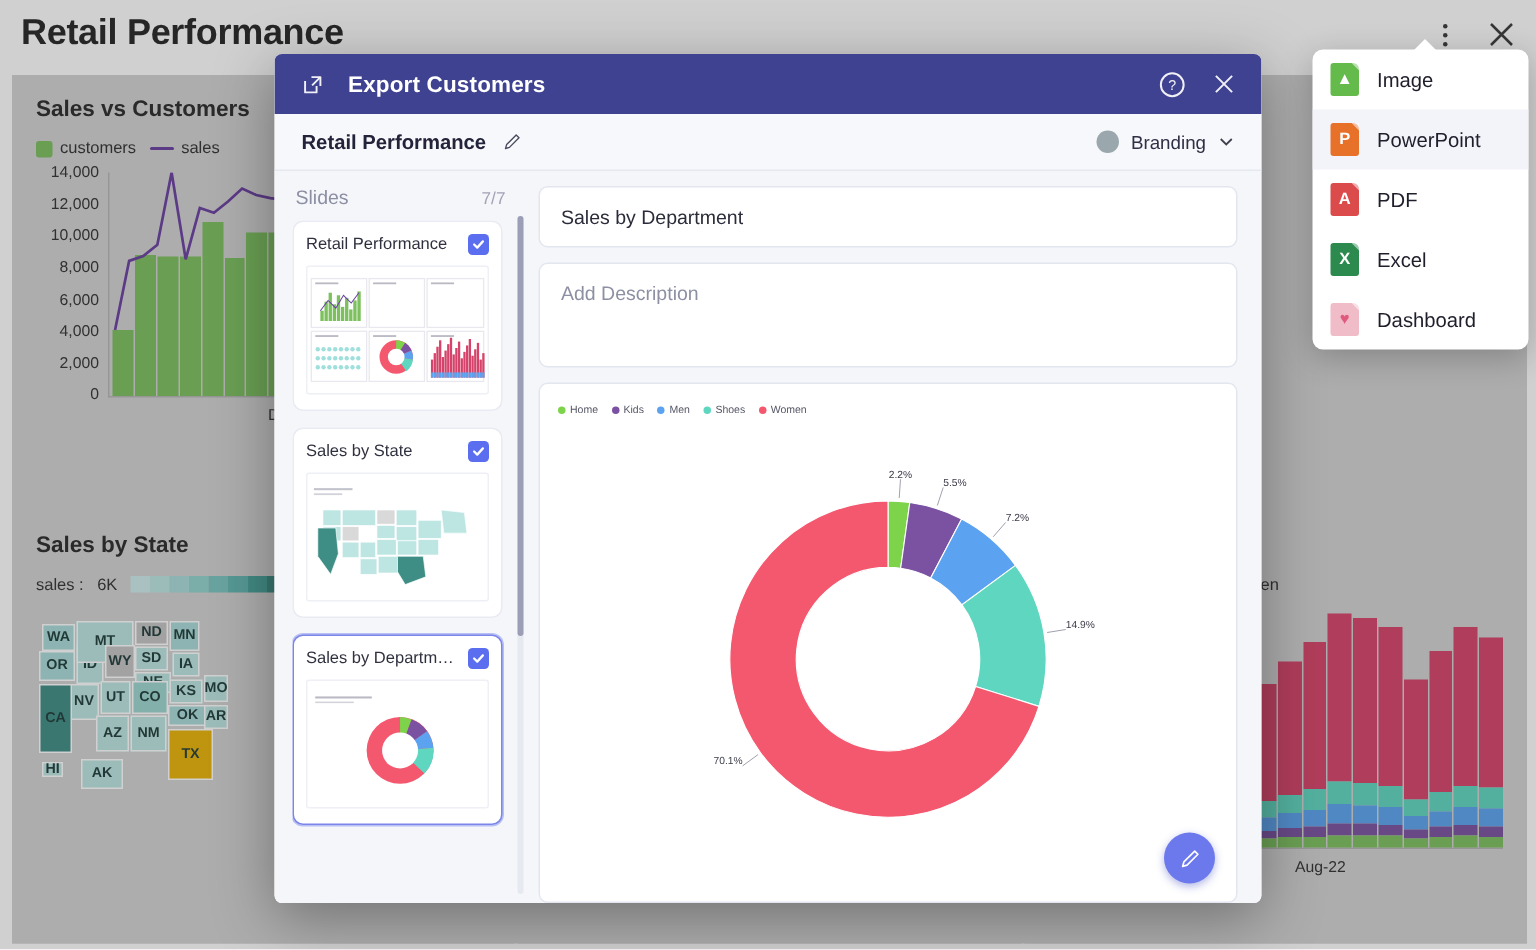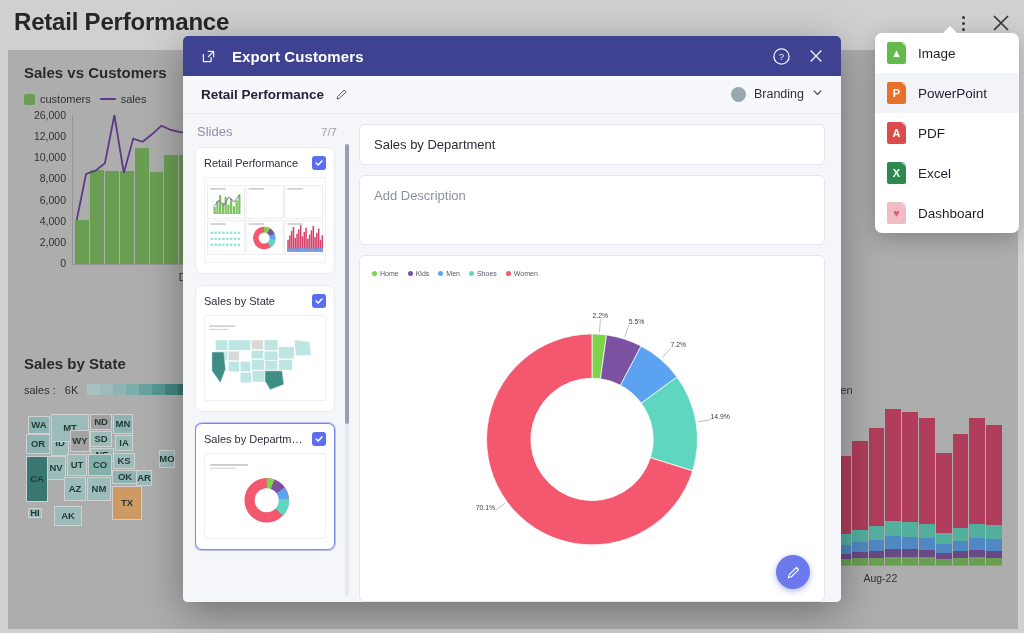--- a/index.html
+++ b/index.html
@@ -65,21 +65,21 @@
   }
   .modal-title { font-size: 15px; font-weight: bold; letter-spacing: 0.1px; }
   .mh-spacer { flex: 1; }
   .hicon { width: 22px; height: 22px; display: flex; align-items: center; justify-content: center; opacity: .92; }
 
   .modal-sub {
     height: 38px; background: #f7f8fc; border-bottom: 1px solid #e6e8f0;
     display: flex; align-items: center; padding: 0 18px; gap: 10px; flex: none;
   }
   .sub-name { font-size: 13.5px; font-weight: bold; color: #23243a; }
-  .branding { display: flex; align-items: flex-start; gap: 8px; font-size: 12.5px; color: #2f3045; }
+  .branding { display: flex; align-items: center; gap: 8px; font-size: 12.5px; color: #2f3045; }
   .brand-dot { width: 15px; height: 15px; border-radius: 50%; background: #9aa8ae; }
 
   .modal-body { flex: 1; display: flex; min-height: 0; background: #f5f6fa; }
 
   
   .rail { width: 168px; flex: none; background: #f5f6fa; display: flex; flex-direction: column; padding: 10px 10px 0 12px; position: relative; }
   .rail-head { display: flex; align-items: baseline; justify-content: space-between; padding: 0 4px 8px 2px; }
   .rail-title { font-size: 13px; color: #8c8fa3; }
   .rail-count { font-size: 11.5px; color: #a0a3b5; }
   .rail-list { flex: 1; overflow: hidden; position: relative; padding-right: 6px; }
@@ -182,21 +182,21 @@
             <i class="sw" style="background:#7dc15f"></i>
             <span>customers</span>
           </span>
           <span class="lg">
             <i class="sw-line" style="background:#6a3fa0"></i>
             <span>sales</span>
           </span>
         </div>
         <div class="plot" style="height:150px">
           <div class="yaxis" id="yaxis1">
-              <div class="ytick" style="top: 0px;">26,000</div>
+              <div class="ytick" style="top: 0px;">14,000</div>
               <div class="ytick" style="top: 21.1429px;">12,000</div>
               <div class="ytick" style="top: 42.2857px;">10,000</div>
               <div class="ytick" style="top: 63.4286px;">8,000</div>
               <div class="ytick" style="top: 84.5714px;">6,000</div>
               <div class="ytick" style="top: 105.714px;">4,000</div>
               <div class="ytick" style="top: 126.857px;">2,000</div>
               <div class="ytick" style="top: 148px;">0</div>
             </div>
           <div class="bars" id="bars1">
               <div class="bar" style="height: 29.2857%; background: rgb(125, 193, 95);"></div>
@@ -267,27 +267,27 @@
             <div class="state" style="left: 66px; top: 4px; width: 22px; height: 16px; background: rgb(196, 196, 196);">ND</div>
             <div class="state" style="left: 89px; top: 4px; width: 20px; height: 20px; background: rgb(169, 220, 217);">MN</div>
             <div class="state" style="left: 66px; top: 21px; width: 22px; height: 16px; background: rgb(189, 230, 227);">SD</div>
             <div class="state" style="left: 46px; top: 20px; width: 20px; height: 22px; background: rgb(196, 196, 196);">WY</div>
             <div class="state" style="left: 66px; top: 38px; width: 24px; height: 14px; background: rgb(189, 230, 227);">NE</div>
             <div class="state" style="left: 91px; top: 25px; width: 18px; height: 16px; background: rgb(189, 230, 227);">IA</div>
             <div class="state" style="left: 22px; top: 46px; width: 20px; height: 24px; background: rgb(189, 230, 227);">NV</div>
             <div class="state" style="left: 43px; top: 44px; width: 20px; height: 22px; background: rgb(189, 230, 227);">UT</div>
             <div class="state" style="left: 64px; top: 44px; width: 24px; height: 22px; background: rgb(158, 214, 208);">CO</div>
             <div class="state" style="left: 89px; top: 43px; width: 22px; height: 16px; background: rgb(189, 230, 227);">KS</div>
-            <div class="state" style="left: 112px; top: 40px; width: 16px; height: 18px; background: rgb(189, 230, 227); margin-left: 23px;">MO</div>
+            <div class="state" style="left: 112px; top: 40px; width: 16px; height: 18px; background: rgb(189, 230, 227);">MO</div>
             <div class="state" style="left: 2px; top: 46px; width: 22px; height: 46px; background: rgb(63, 142, 134);">CA</div>
             <div class="state" style="left: 40px; top: 67px; width: 22px; height: 24px; background: rgb(189, 230, 227);">AZ</div>
             <div class="state" style="left: 63px; top: 67px; width: 24px; height: 24px; background: rgb(189, 230, 227);">NM</div>
             <div class="state" style="left: 88px; top: 60px; width: 26px; height: 14px; background: rgb(169, 220, 217);">OK</div>
             <div class="state" style="left: 112px; top: 60px; width: 16px; height: 16px; background: rgb(189, 230, 227);">AR</div>
-            <div class="state" style="left: 88px; top: 76px; width: 30px; height: 34px; background: #fdba74;">TX</div>
+            <div class="state" style="left: 88px; top: 76px; width: 30px; height: 34px; background: #eab308;">TX</div>
             <div class="state" style="left: 4px; top: 98px; width: 14px; height: 10px; background: rgb(189, 230, 227);">HI</div>
             <div class="state" style="left: 30px; top: 96px; width: 28px; height: 20px; background: rgb(189, 230, 227);">AK</div>
           </div>
       </div>
 
       <div class="bg-card"></div>
 
       <div class="bg-card">
         <div class="bg-card-title" style="margin-left:44px">ent</div>
         <div class="bg-legend" style="margin-left:44px">

